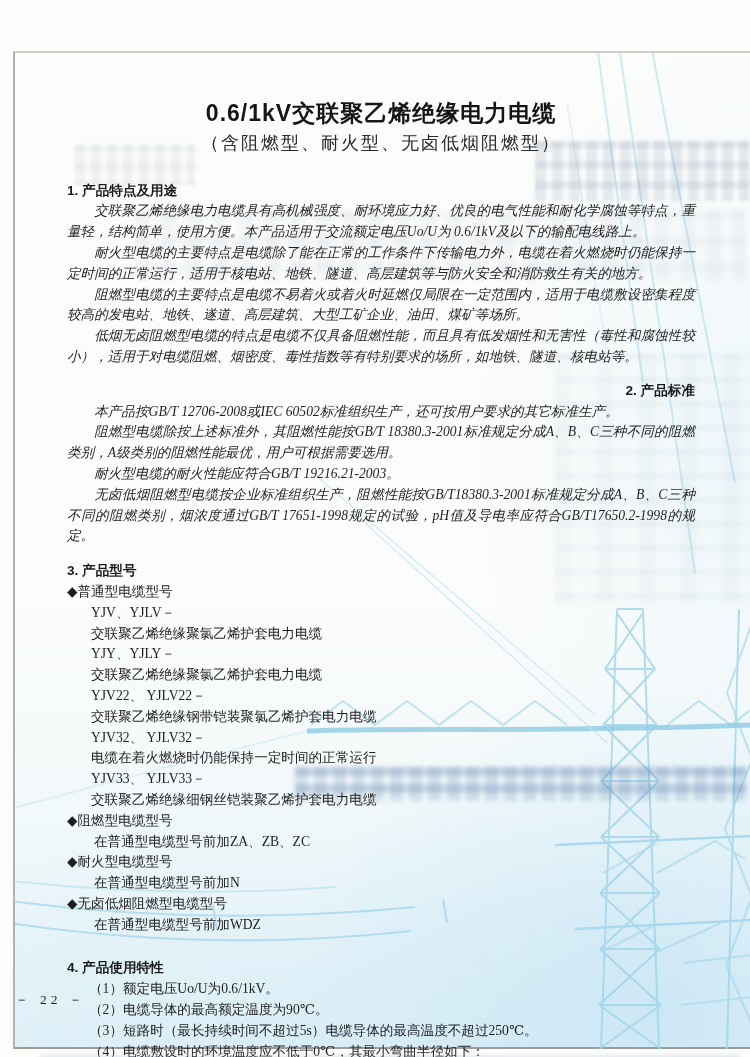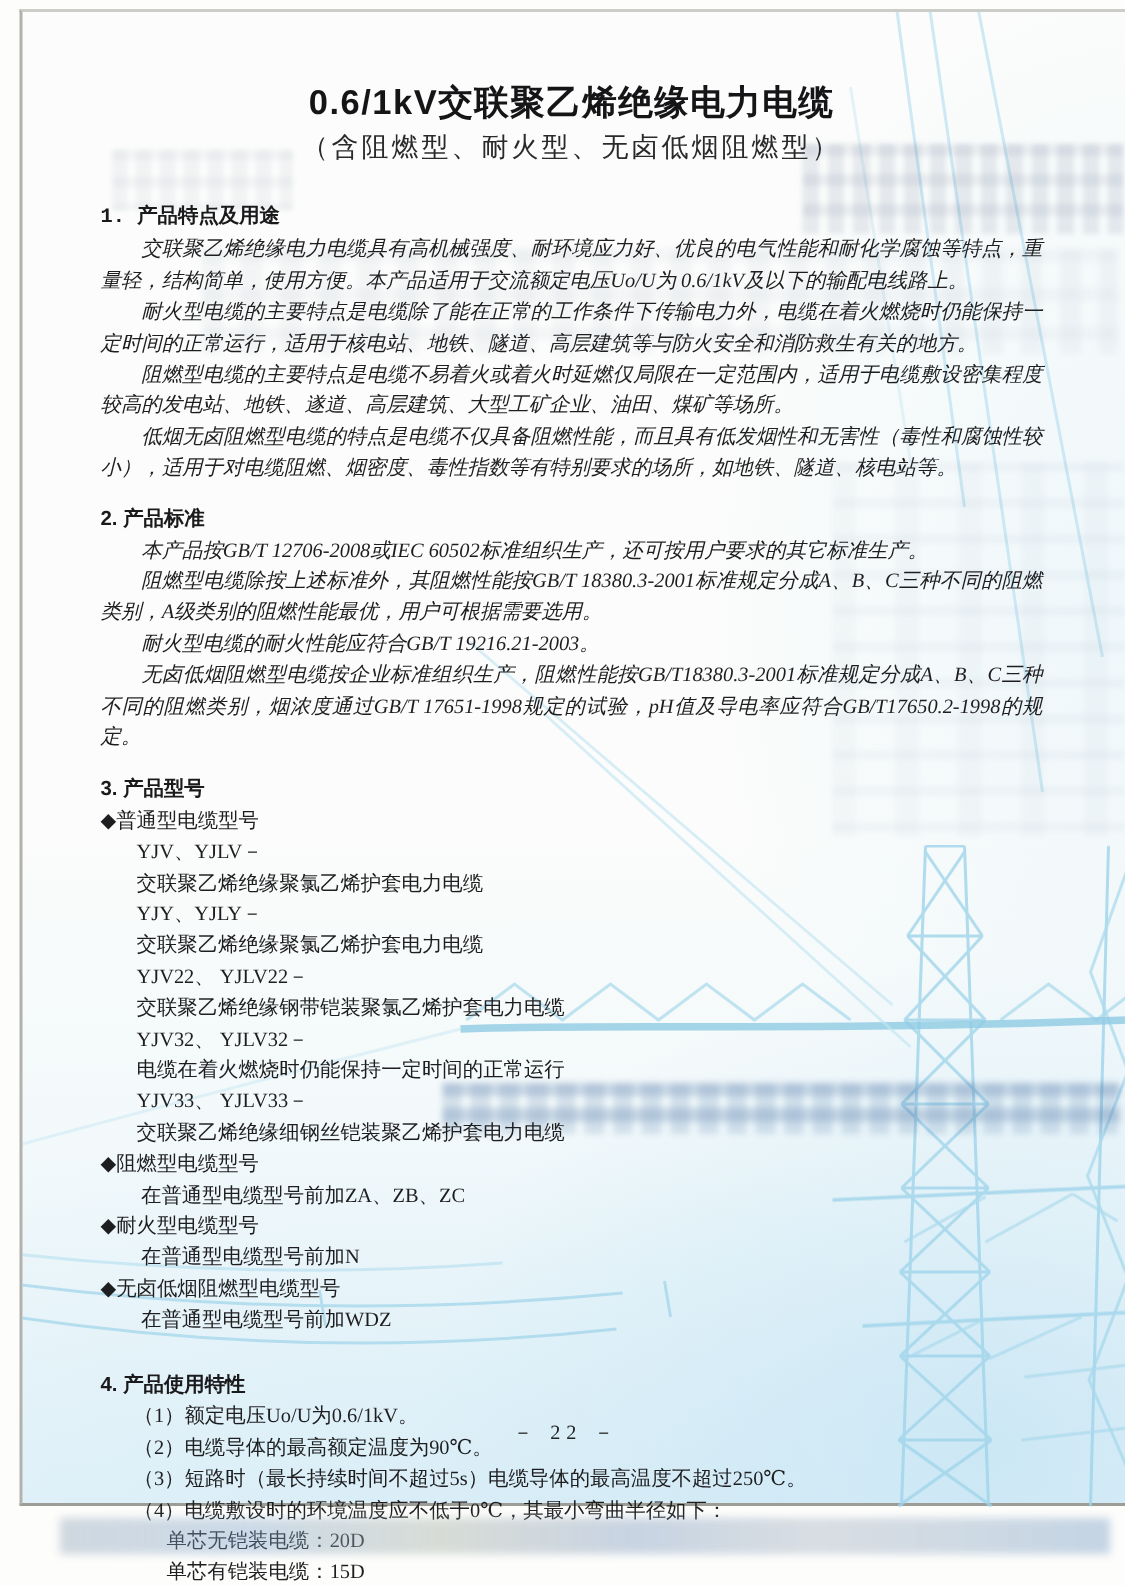--- a/index.html
+++ b/index.html
@@ -2,21 +2,21 @@
 <html><head>
 <meta charset="utf-8">
 <style>
   html,body{margin:0;padding:0;}
   body{
     width:750px;height:1057px;position:relative;overflow:hidden;
     background:#fdfdfb;
     font-family:"Liberation Serif","DejaVu Serif",serif;
     color:#1e1e20;
   }
-  .scan{position:absolute;inset:0;}
+  .scan{position:absolute;inset:0;margin-top:45px;}
   
   .page{
     position:absolute;left:13px;top:6px;width:737px;height:998px;
     border-left:2px solid #b2b2ac;
     border-top:2px solid #cdcdc7;
     border-bottom:2px solid #9d9d97;
     box-sizing:border-box;
     background-color:#fbfcfb;
     background-image:
       radial-gradient(ellipse 620px 520px at 88% 96%, rgba(188,224,242,.60), transparent 62%),
@@ -61,35 +61,35 @@
     font-size:23px;font-weight:bold;letter-spacing:1px;color:#151517;
   }
   .subtitle{
     margin-top:9px;text-align:center;
     font-size:18px;letter-spacing:2px;color:#2a2a2c;
   }
   h2{
     font-family:"Liberation Sans","DejaVu Sans",sans-serif;
     font-size:13.6px;font-weight:bold;margin:0;color:#1a1a1c;
   }
-  .sec1 h2{margin-top:27px;font-family:Liberation Mono, monospace;}
-  .sec2 h2{margin-top:13px;}
+  .sec1 h2{margin-top:27px;}
+  .sec2 h2{margin-top:13px;text-align:right;}
   .sec3 h2{margin-top:14px;}
   .sec4 h2{margin-top:23px;}
   p{margin:0;text-indent:2em;text-align:justify;font-style:italic;}
   .bullet{margin:0;}
   .bullet-note{margin:0 0 0 27px;}
   .model-row{display:flex;margin-left:24px;flex-direction:column;}
   .model-code{flex:0 0 auto;min-width:92px;padding-right:6px;white-space:nowrap;}
   .model-desc{flex:1 1 auto;}
   .item{margin-left:22px;}
   .sub-item{margin-left:44px;}
   .note{margin-left:40px;}
   .page-number{
-    position:absolute;left:0;right:10px;top:938px;text-align:center;
+    position:absolute;left:0;right:10px;top:938px;text-align:left;
     font-size:13.5px;letter-spacing:4px;color:#222;
   }
 </style>
 </head>
 <body>
 
 <div class="scan">
   <div class="page">
 
     <svg class="wm" viewBox="0 0 737 998" width="737" height="998" fill="none">

